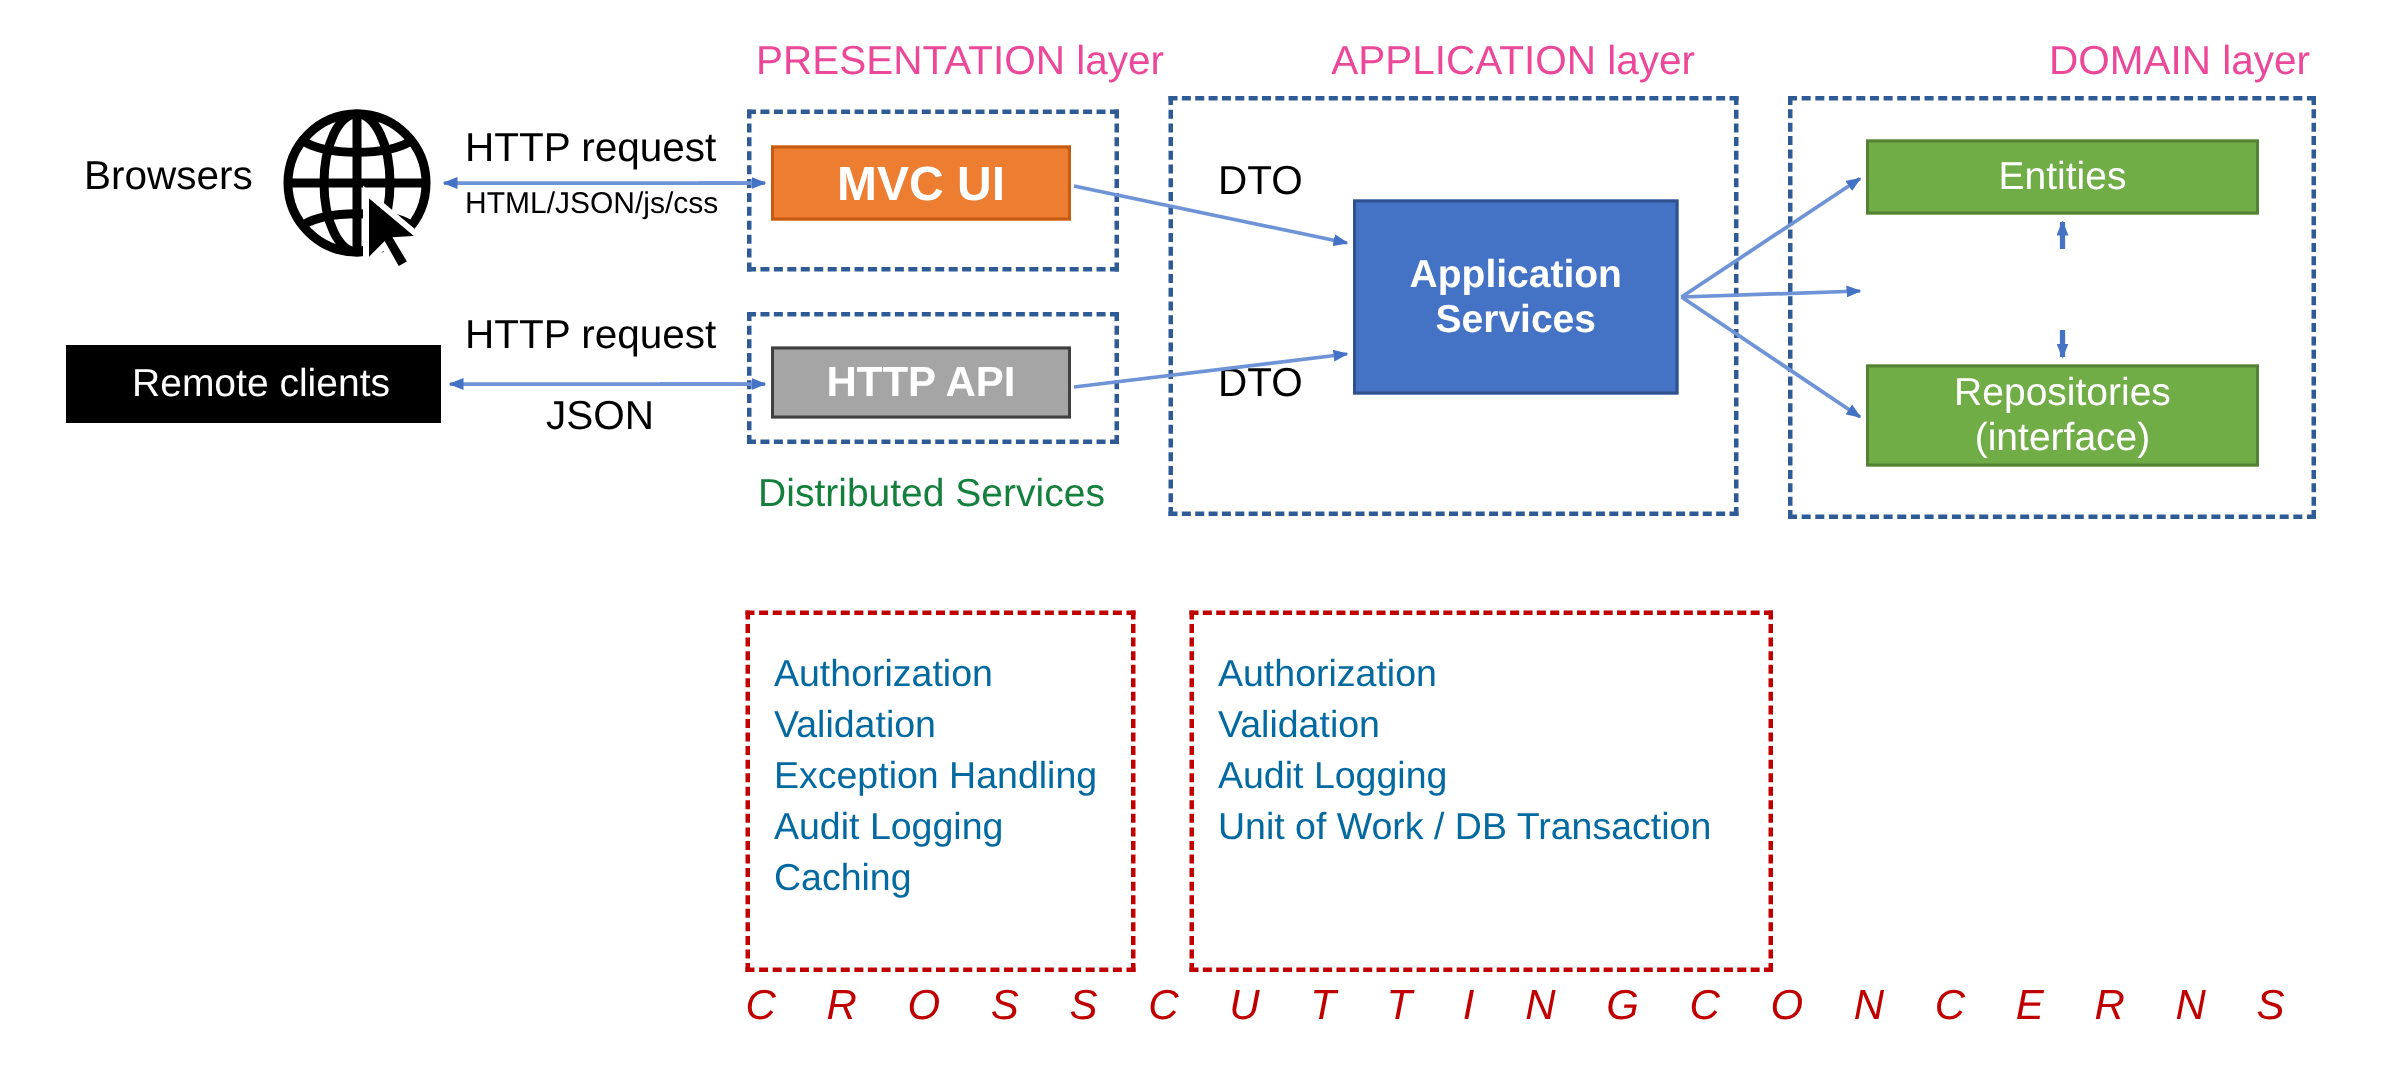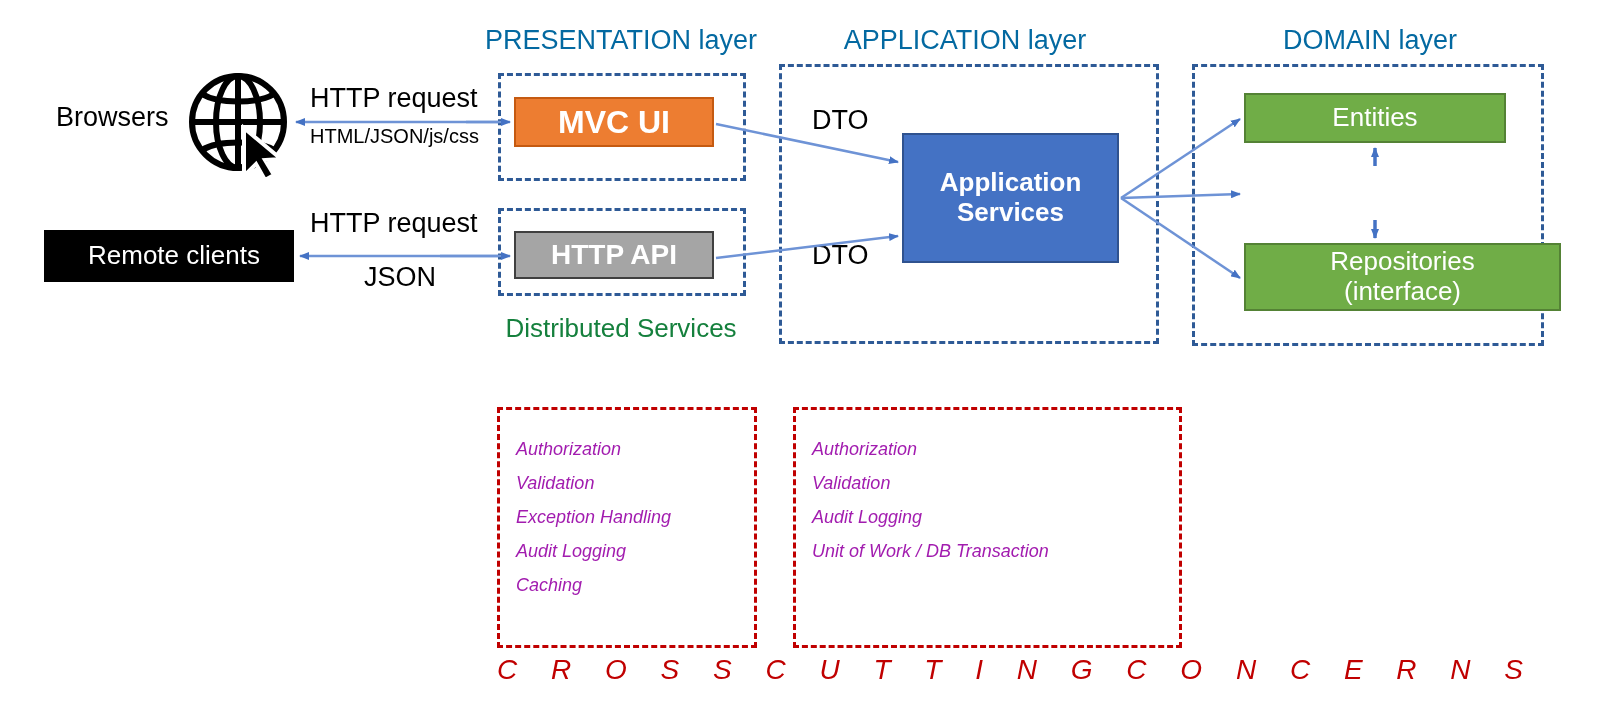--- a/index.html
+++ b/index.html
@@ -14,24 +14,24 @@
     position: relative;
     width: 1600px;
     height: 727px;
     background: #ffffff;
     overflow: hidden;
   }
   .abs { position: absolute; }
 
   
   .layer-label {
-    color: #0369a1;
+    color: #ec4899;
     font-size: 27px;
     line-height: 32px;
-    text-align: center;
+    text-align: right;
     white-space: nowrap;
   }
   .dsl-label {
     color: #15803d;
     font-size: 26px;
     line-height: 34px;
     text-align: center;
   }
 
   
@@ -92,25 +92,24 @@
   
   .ann {
     color: #000000;
     white-space: nowrap;
   }
   .ann-lg { font-size: 27px; }
   .ann-sm { font-size: 20px; }
 
   
   .ccc-list {
-    color: #a21caf;
-    font-size: 18px;
+    color: #0369a1;
+    font-size: 25px;
     line-height: 34px;
     white-space: pre-line;
-    font-style: italic;
   }
 
   
   .ccc-banner {
     color: #C00000;
     font-style: italic;
     font-size: 28px;
     letter-spacing: 6px;
     word-spacing: 14px;
     white-space: nowrap;
@@ -167,21 +166,21 @@
   <div class="abs node node-api" style="left:514px; top:231px; width:200px; height:48px;">HTTP API</div>
 
   <div class="abs node node-appsvc" style="left:902px; top:133px; width:217px; height:130px; flex-direction:column;">
     <span>Application</span>
     <span>Services</span>
   </div>
 
   <div class="abs node node-green" style="left:1244px; top:93px; width:262px; height:50px;">Entities</div>
 
 
-  <div class="abs node node-green" style="left:1244px; top:243px; width:317px; height:68px; flex-direction:column;">
+  <div class="abs node node-green" style="left:1244px; top:243px; width:262px; height:68px; flex-direction:column;">
     <span>Repositories</span>
     <span>(interface)</span>
   </div>
 
   <div class="abs ann ann-lg" style="left:310px; top:83px;">HTTP request</div>
 
   <div class="abs ann ann-sm" style="left:310px; top:125px;">HTML/JSON/js/css</div>
 
   <div class="abs ann ann-lg" style="left:310px; top:208px;">HTTP request</div>
 

